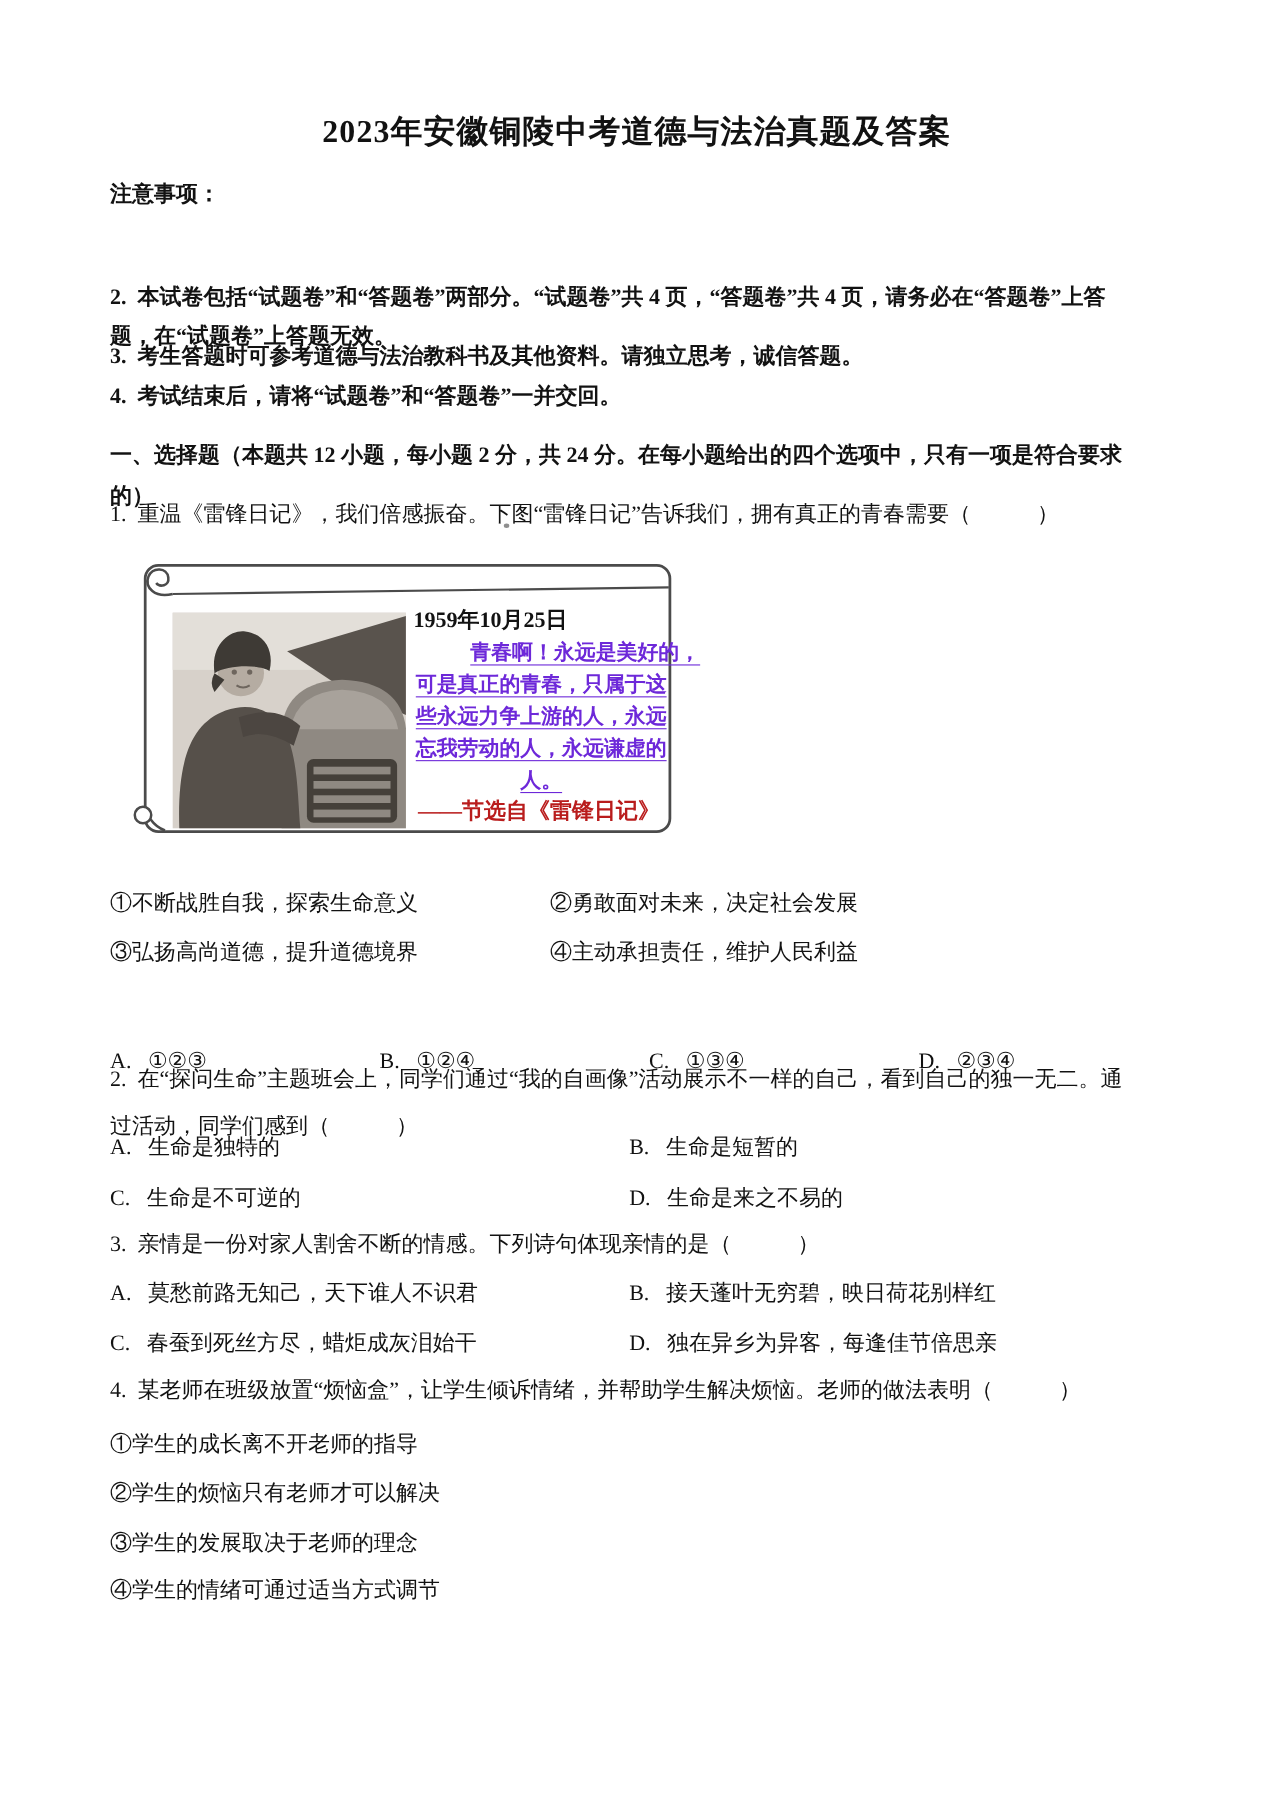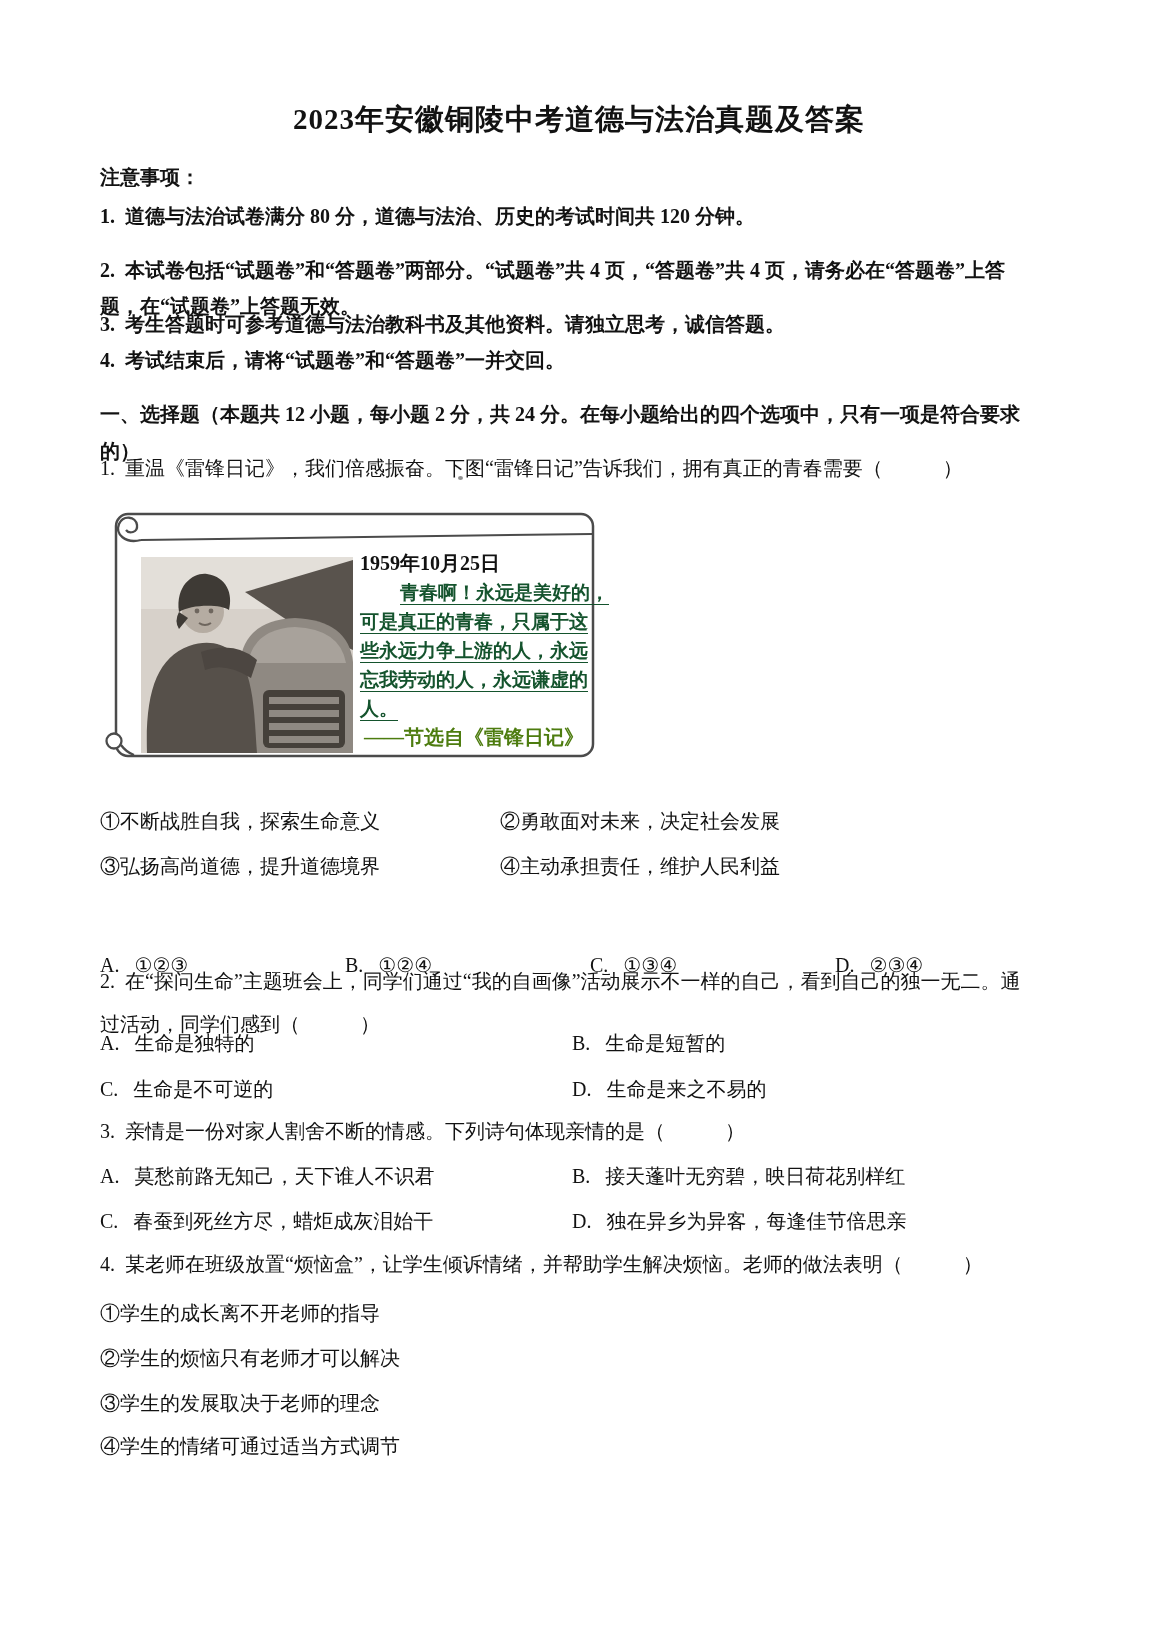--- a/index.html
+++ b/index.html
@@ -31,53 +31,52 @@
   }
   .bold { font-weight:bold; }
   .row { position:absolute; left:0; width:1158px; height:28px; }
   .cell {
     position:absolute; top:0;
     font-size:20px; line-height:26px; white-space:pre;
   }
   .opt-label { display:inline-block; }
   .opt-text  { display:inline-block; margin-left:15px; }
 
-  .figure { position:absolute; left:105px; top:500px; width:495px; height:268px; }
+  .figure { position:absolute; left:121px; top:500px; width:495px; height:268px;text-align:center; }
   .figure svg { position:absolute; left:0; top:0; }
   .diary-date {
     position:absolute; left:255px; top:50px;
     font-size:20px; font-weight:bold; white-space:pre;
   }
   .diary-line {
     position:absolute; left:255px; width:232px;
     font-size:19px; font-weight:bold; white-space:pre;
     text-decoration:underline;
     text-underline-offset:5px;
-    color:#14532d;
+    color:#6d28d9;
   }
   .indent { padding-left:40px; }
   .diary-source {
     position:absolute; right:16px; top:224px;
     font-size:20px; font-weight:bold; white-space:pre;
-    color:#4d7c0f;
+    color:#b91c1c;
   }
   .artifact-dot {
     position:absolute; left:458px; top:476px;
     width:5px; height:4px; background:#8f8f8f; border-radius:50%;
   }
 </style>
 </head>
 <body>
 
 <div class="page">
 
   <h1 class="title">2023年安徽铜陵中考道德与法治真题及答案</h1>
 
   <div class="ln bold" style="top:164px">注意事项：</div>
-  <div class="ln bold" style="top:203px">1.  道德与法治试卷满分 80 分，道德与法治、历史的考试时间共 120 分钟。</div>
   <div class="para bold" style="top:236px; line-height:36px">2.  本试卷包括“试题卷”和“答题卷”两部分。“试题卷”共 4 页，“答题卷”共 4 页，请务必在“答题卷”上答题，在“试题卷”上答题无效。</div>
   <div class="ln bold" style="top:311px">3.  考生答题时可参考道德与法治教科书及其他资料。请独立思考，诚信答题。</div>
   <div class="ln bold" style="top:347px">4.  考试结束后，请将“试题卷”和“答题卷”一并交回。</div>
 
   <div class="para bold" style="top:380px; line-height:37px">一、选择题（本题共 12 小题，每小题 2 分，共 24 分。在每小题给出的四个选项中，只有一项是符合要求的）</div>
 
   <div class="ln" style="top:455px">1.  重温《雷锋日记》，我们倍感振奋。下图“雷锋日记”告诉我们，拥有真正的青春需要（　　　）</div>
 
   <div class="artifact-dot"></div>
 

